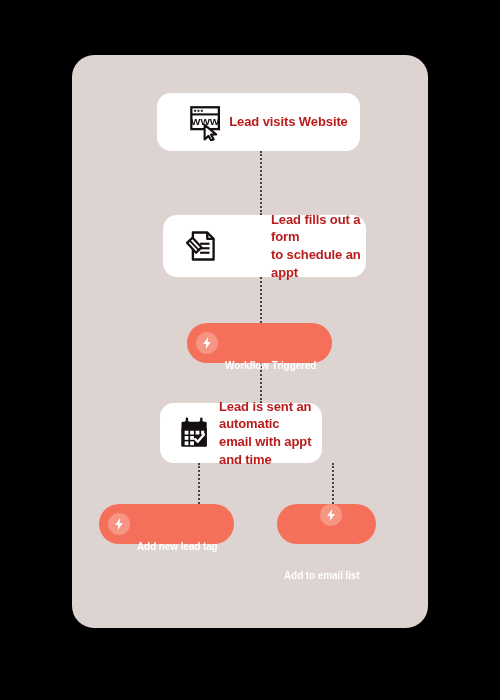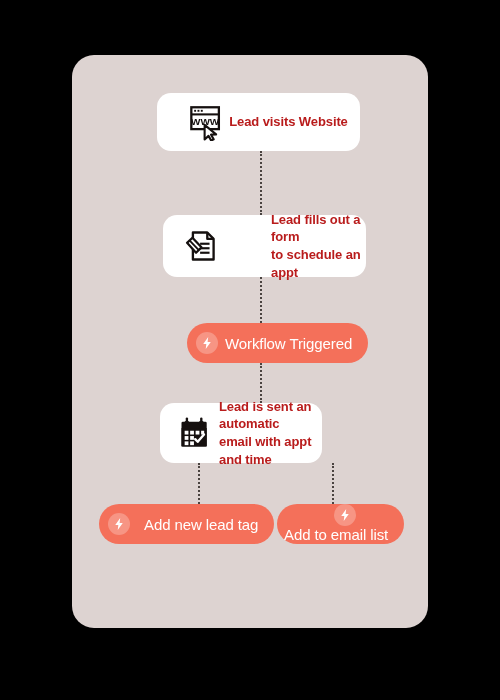--- a/index.html
+++ b/index.html
@@ -82,35 +82,36 @@
     height: 22px;
     border-radius: 50%;
     background: rgba(255,255,255,0.26);
     display: flex;
     align-items: center;
     justify-content: center;
     margin-left: 9px;
   }
   .pill-label {
     color: #FFFFFF;
-    font-size: 15px;
-    font-weight: normal;
+    font-size: 10px;
+    font-weight: bold;
     letter-spacing: -0.1px;
     margin-left: 7px;
     margin-right: 16px;
     white-space: nowrap;
+    margin-top: 44px;
   }
 
   
   #card-website   { left: 157px; top: 93px;  width: 203px; height: 58px;  padding-left: 16px; justify-content: center; }
   #card-form      { left: 163px; top: 215px; width: 203px; height: 62px;  padding-left: 16px; gap: 44px; }
   #card-email     { left: 160px; top: 403px; width: 162px; height: 60px;  padding-left: 13px; }
 
   #pill-trigger   { left: 187px; top: 323px; }
-  #pill-leadtag   { left: 99px;  top: 504px; gap: 7px; }
+  #pill-leadtag   { left: 99px;  top: 504px; }
   #pill-emaillist { left: 277px; top: 504px; flex-direction: column; }
 
   #conn-1 { left: 260px; top: 151px; height: 64px; }
   #conn-2 { left: 260px; top: 277px; height: 46px; }
   #conn-3 { left: 260px; top: 363px; height: 40px; }
   #conn-4 { left: 198px; top: 463px; height: 41px; }
   #conn-5 { left: 332px; top: 463px; height: 41px; }
 
   #card-website .card-icon   { width: 44px; }
   #card-form .card-icon      { width: 44px; margin-right: 4px; }

